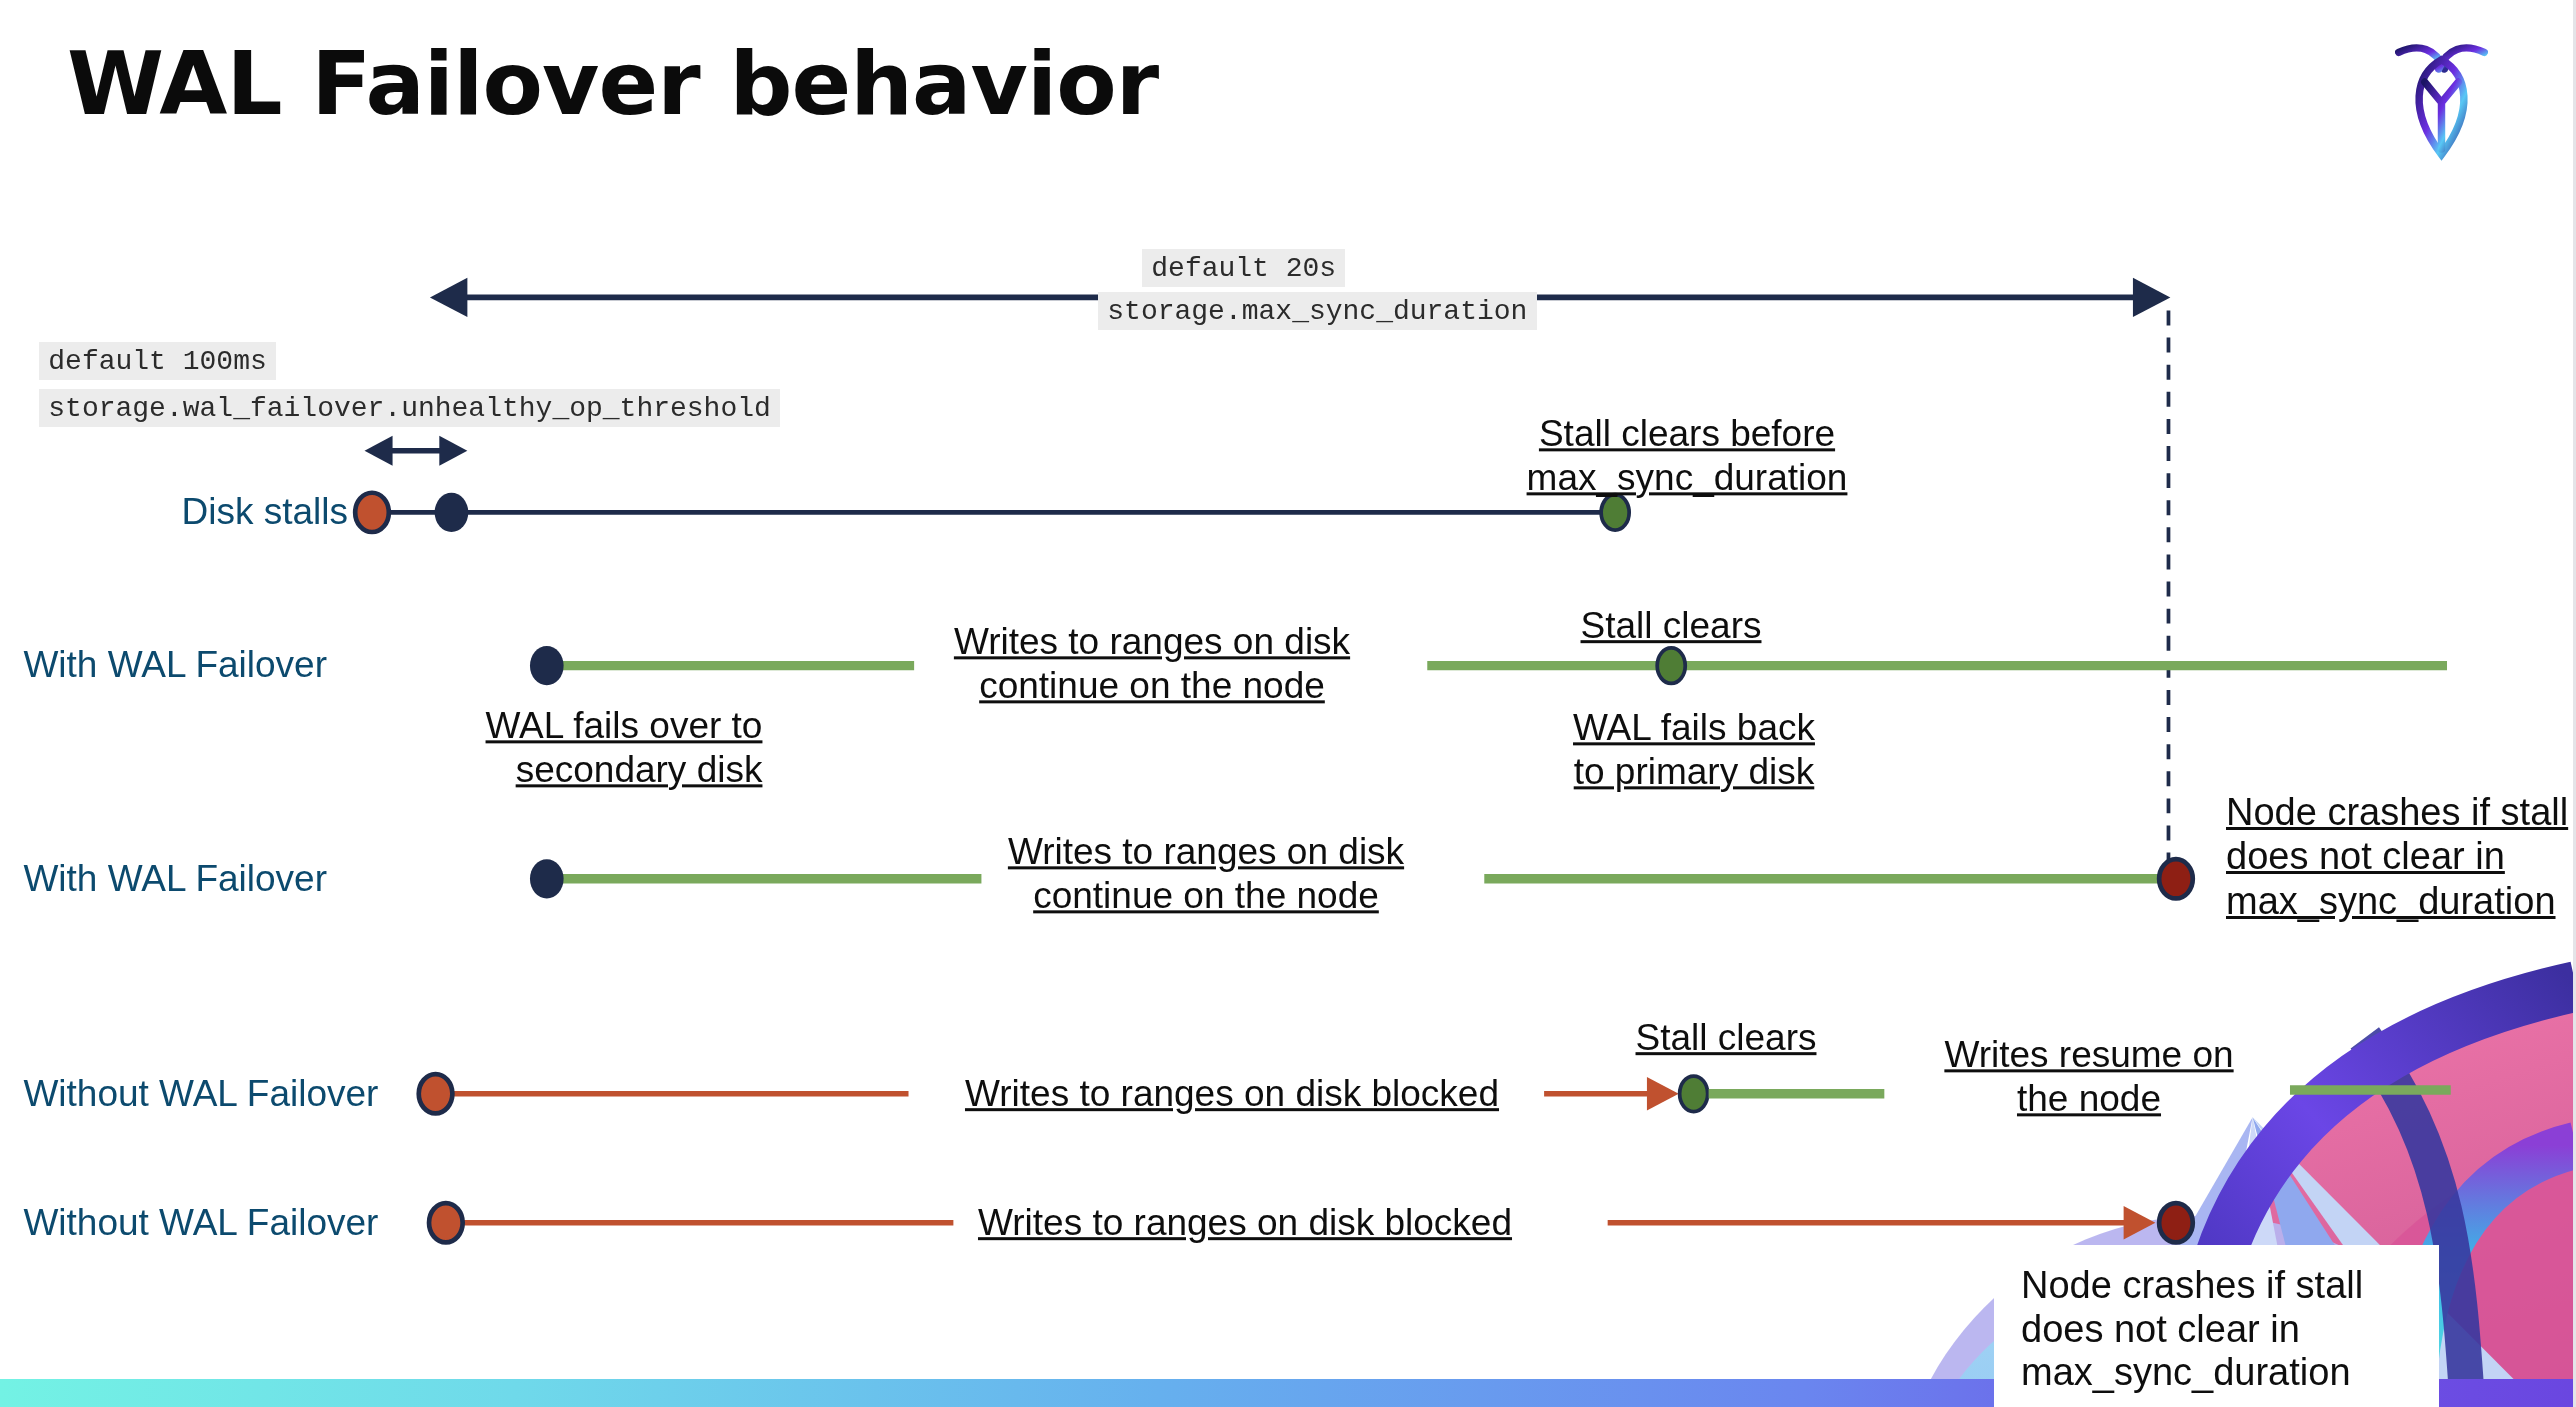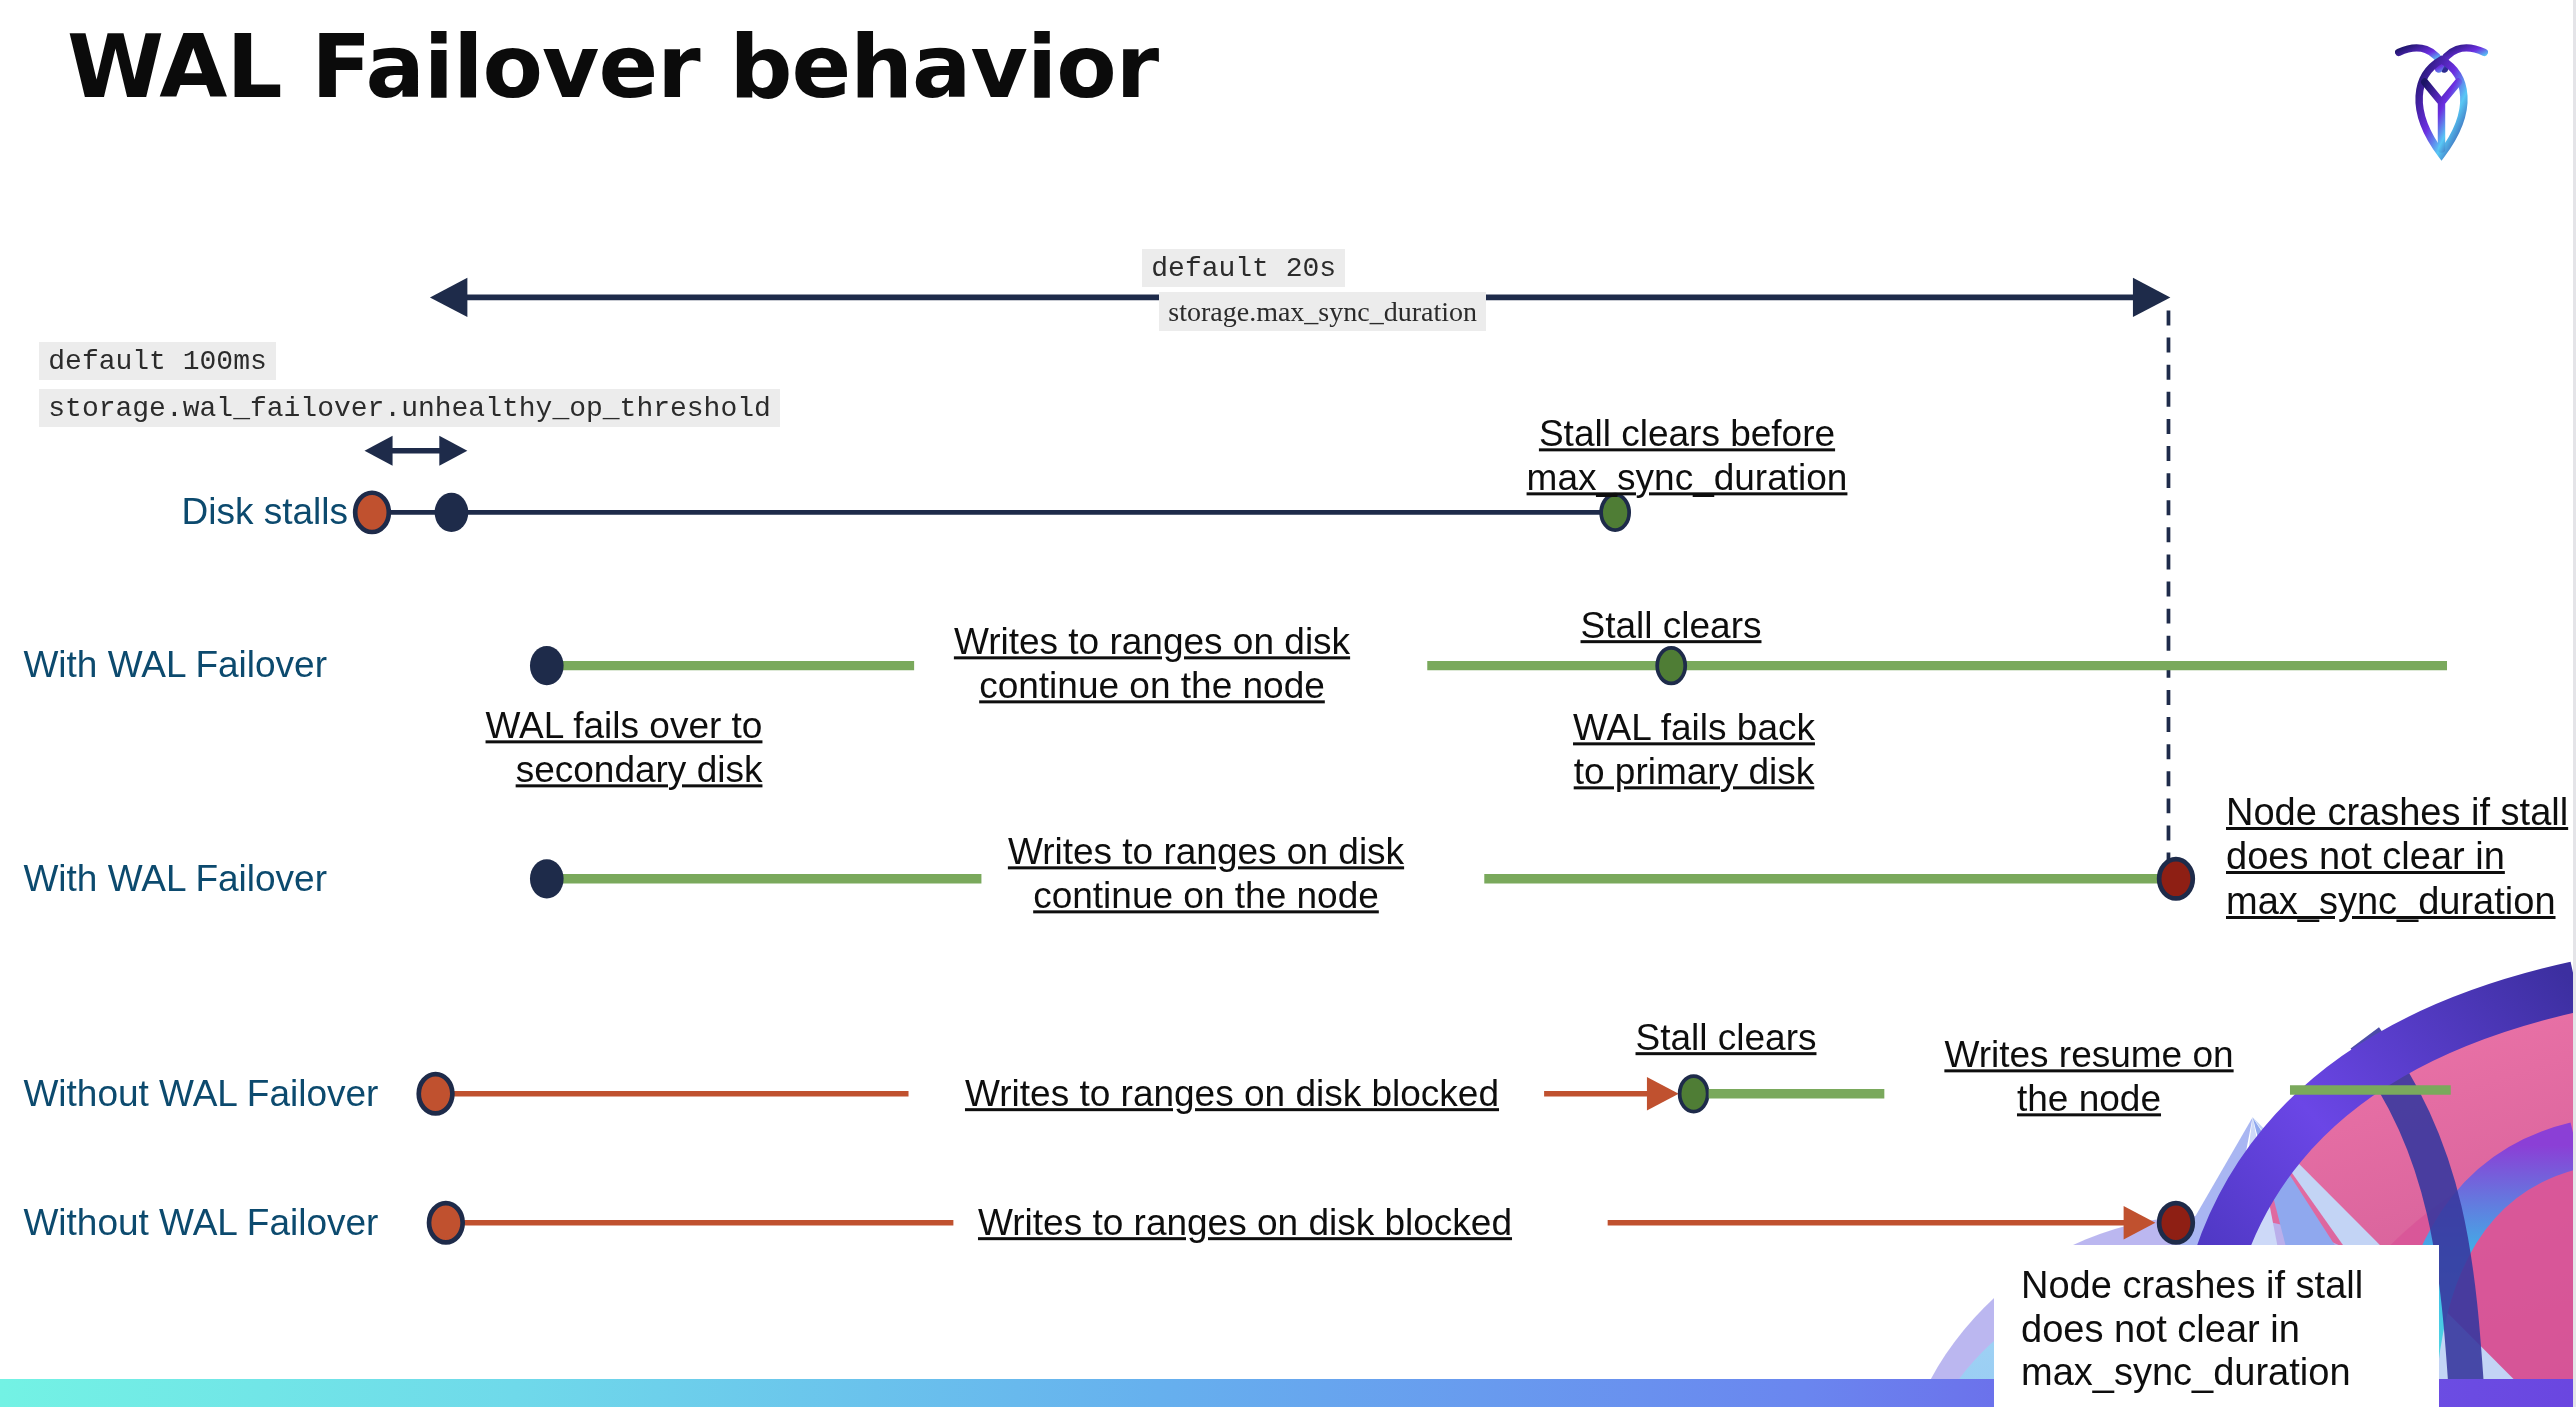--- a/index.html
+++ b/index.html
@@ -8,21 +8,21 @@
     --crash:#8e1f14;
     --green-line:#7aa95c;
     --green-dot:#4f7d35;
     --chip-bg:#ececec;
   }
   *{box-sizing:border-box;margin:0;padding:0;}
   body{background:#fff;font-family:"Liberation Sans",sans-serif;}
   #slide{position:relative;width:2576px;height:1408px;background:#fff;overflow:hidden;}
 
   .abs{position:absolute;}
-  .title{left:67px;top:15px;font-family:"DejaVu Sans",sans-serif;font-weight:700;
+  .title{left:67px;top:32px;font-family:"DejaVu Sans",sans-serif;font-weight:700;
          font-size:88px;letter-spacing:-0.9px;color:#0b0b0b;}
 
   .chip{position:absolute;font-family:"Liberation Mono",monospace;font-size:28px;
         color:#2b2b2b;background:var(--chip-bg);padding:3.7px 9.3px;white-space:nowrap;}
 
   .row-label{position:absolute;font-size:37px;color:#0c4a6e;white-space:nowrap;
              transform:translateY(-50%);}
   .row-label.right{transform:translate(-100%,-50%);}
 
   .note{position:absolute;font-size:37px;line-height:1.18;color:#0e0e0e;text-align:center;
@@ -140,21 +140,21 @@
     </defs>
     <g fill="none" stroke="url(#logoG)" stroke-width="8" stroke-linecap="round">
       <path d="M4 16 C 26 6, 44 12, 53 34"></path>
       <path d="M96 16 C 74 6, 56 12, 47 34"></path>
       <path d="M50 24 C 22 40, 14 78, 50 126 C 86 78, 78 40, 50 24 Z"></path>
       <path d="M50 120 L50 70 M50 70 L32 48 M50 70 L68 48"></path>
     </g>
   </svg>
 
   <div class="chip" style="left:1142px;top:249px;">default 20s</div>
-  <div class="chip" style="left:1159px;top:292px;font-family:Liberation Serif, serif;">storage.max_sync_duration</div>
+  <div class="chip" style="left:1098px;top:292px;">storage.max_sync_duration</div>
   <div class="chip" style="left:39px;top:342px;">default 100ms</div>
   <div class="chip" style="left:39px;top:389px;">storage.wal_failover.unhealthy_op_threshold</div>
 
   <div class="row-label right" style="left:348px;top:512px;">Disk stalls</div>
   <div class="row-label" style="left:23.4px;top:665px;">With WAL Failover</div>
   <div class="row-label" style="left:23.4px;top:879px;">With WAL Failover</div>
   <div class="row-label" style="left:23.4px;top:1094px;">Without WAL Failover</div>
   <div class="row-label" style="left:23.4px;top:1223px;">Without WAL Failover</div>
 
   <div class="note" style="left:1687px;top:456px;">Stall clears before

